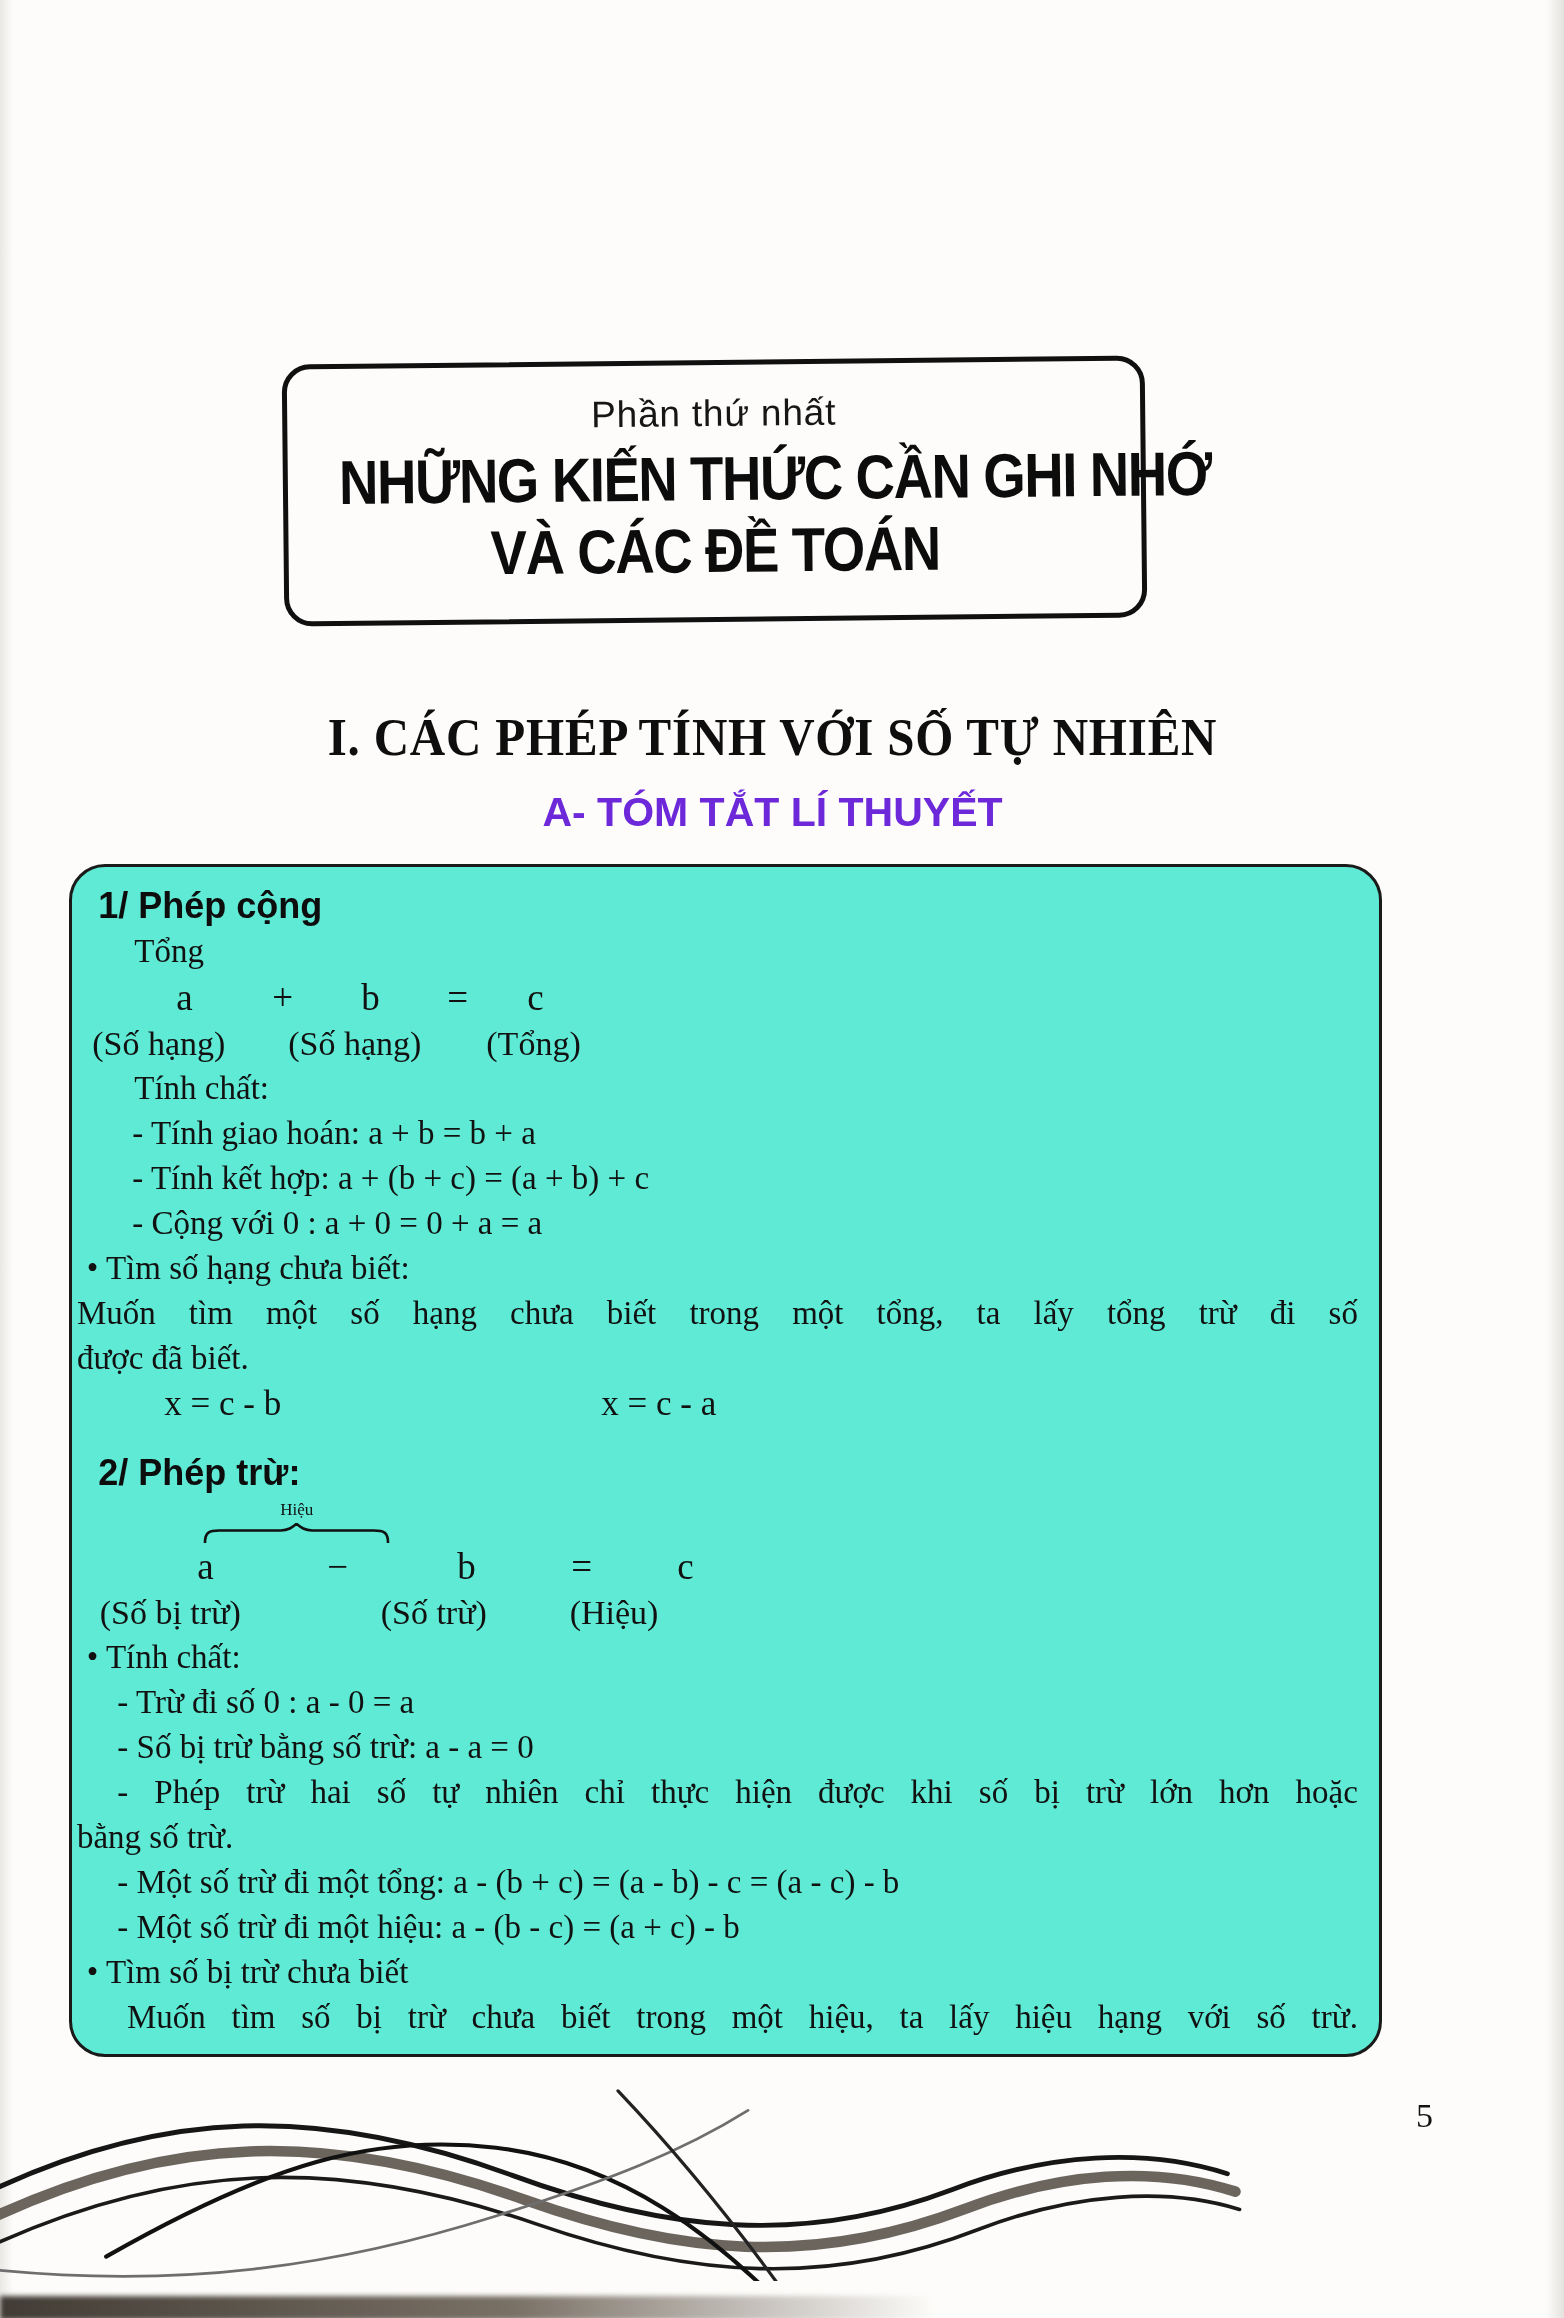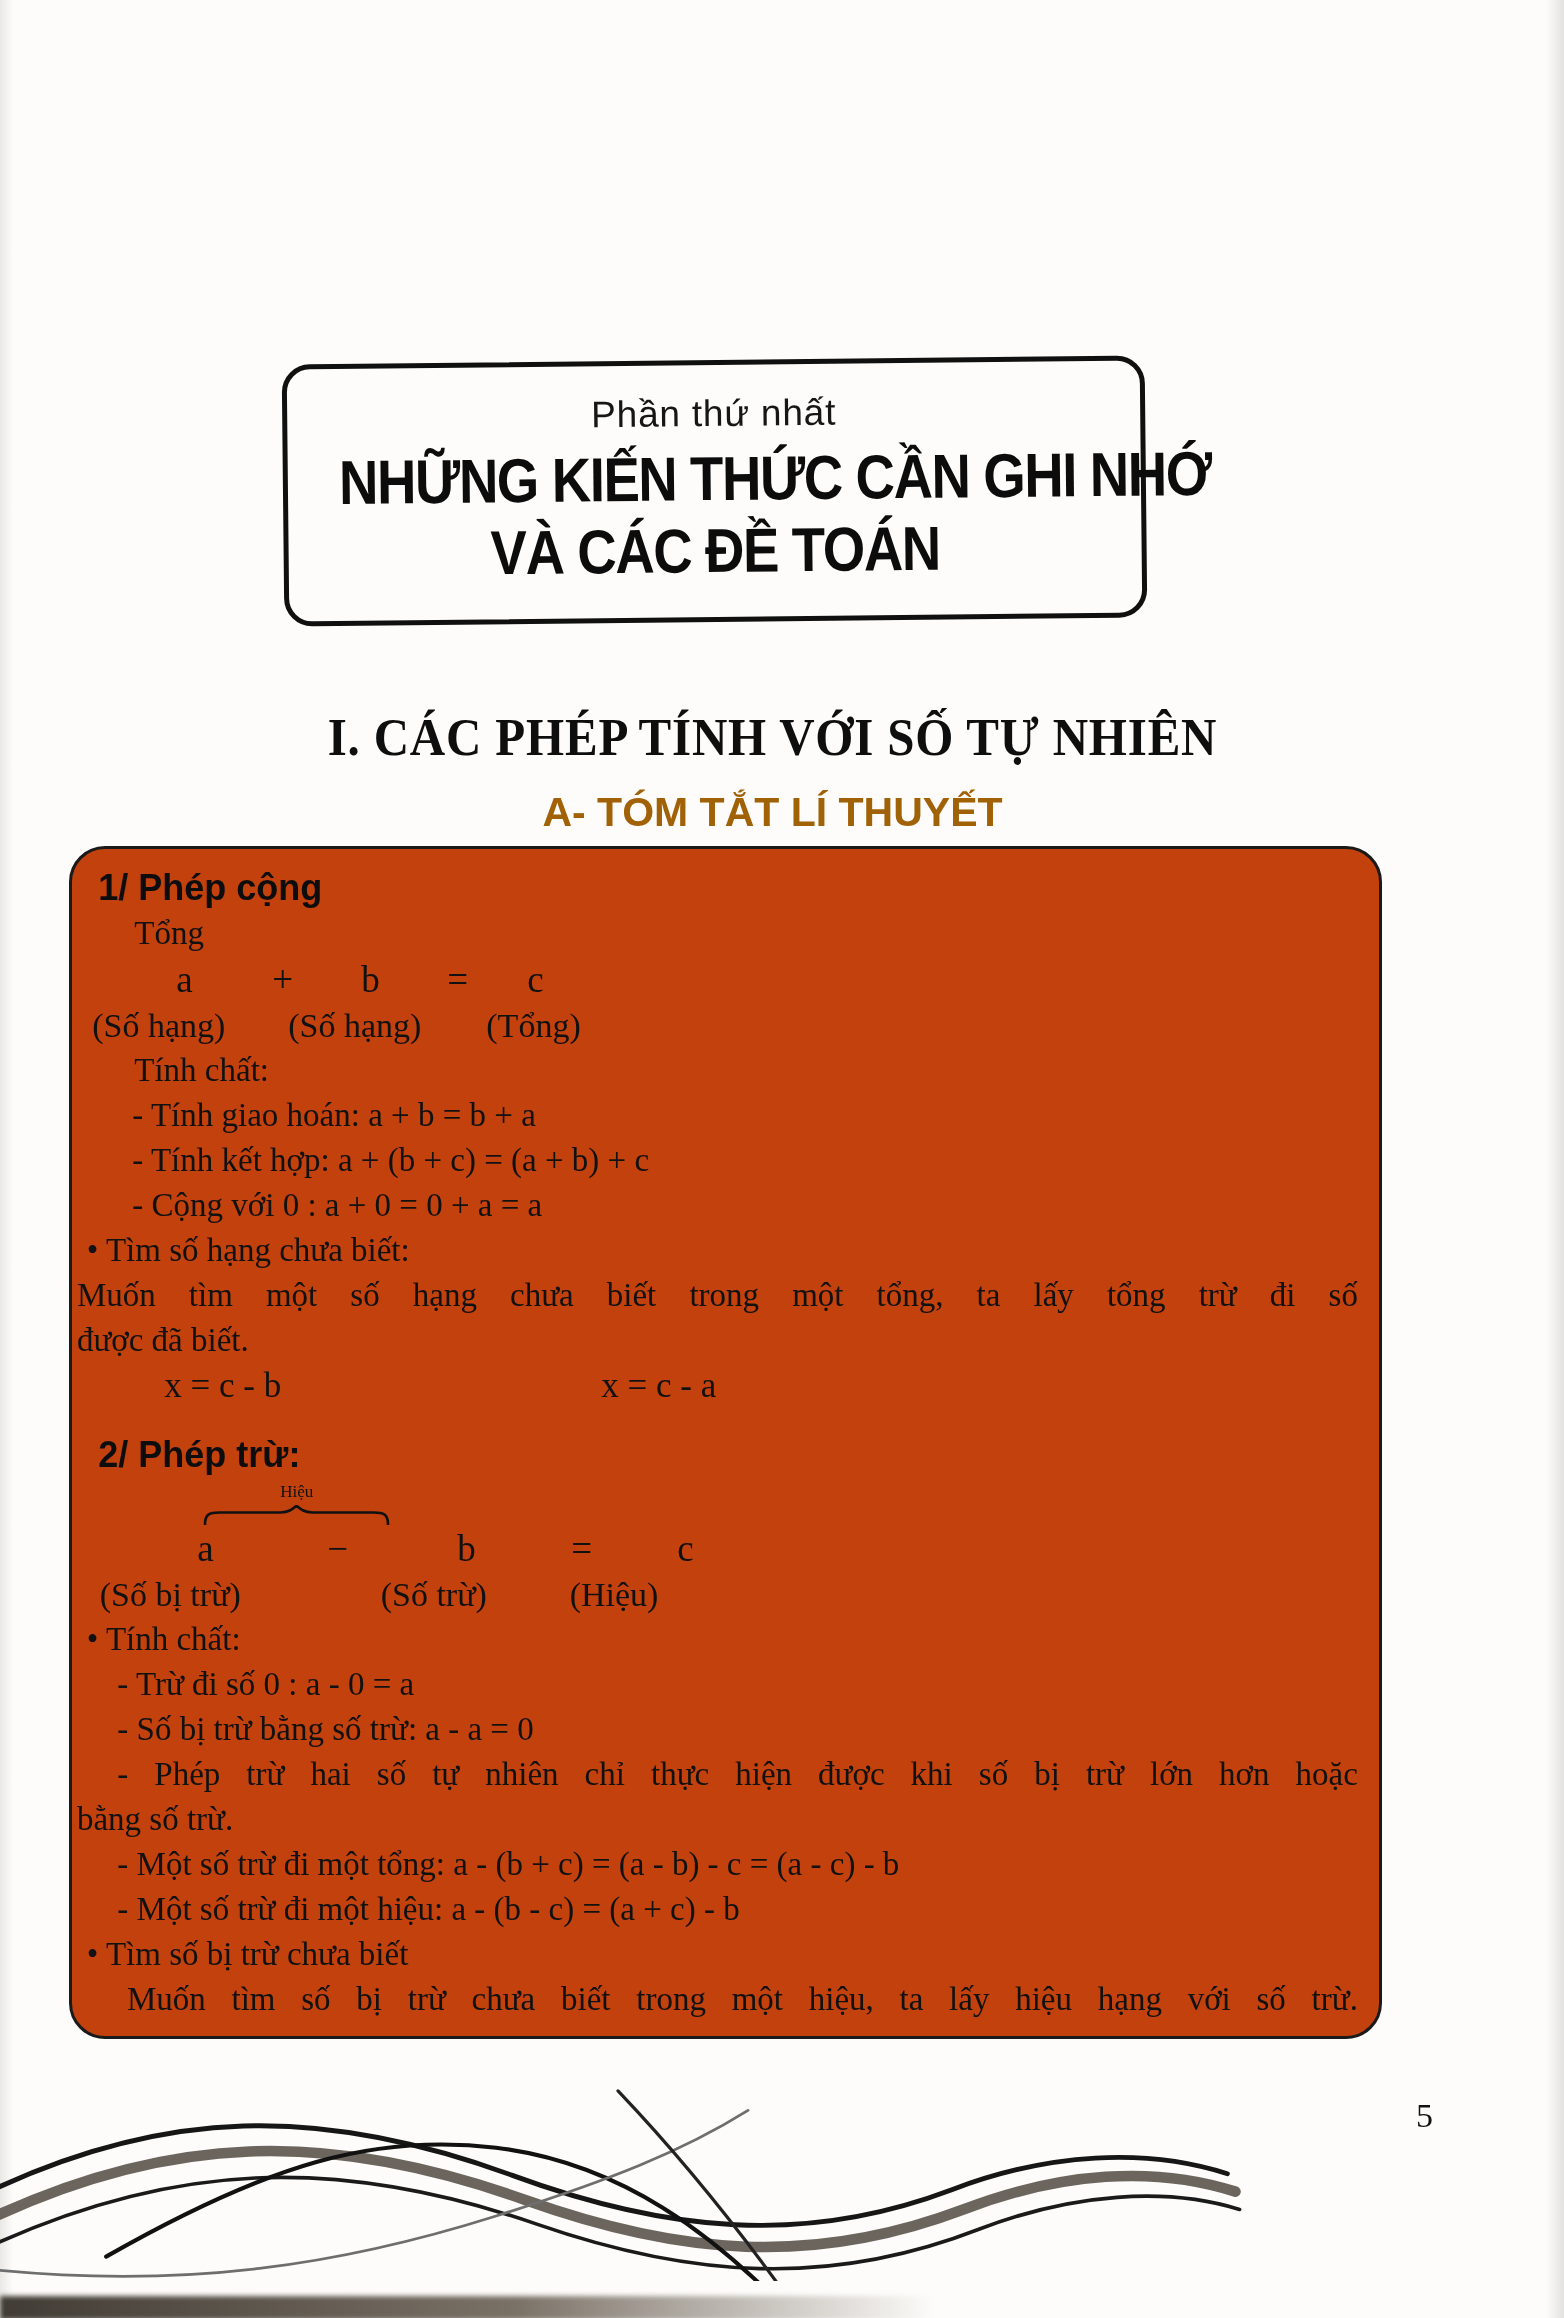--- a/index.html
+++ b/index.html
@@ -29,28 +29,28 @@
 
   
   .section-heading{
     position:absolute;top:709px;left:0;width:1545px;text-align:center;
     font-family:"Liberation Serif",serif;font-weight:700;font-size:49px;
     letter-spacing:0.8px;transform:scaleY(1.06);color:#0e0e0e;
   }
   .sub-heading{
     position:absolute;top:789px;left:0;width:1545px;text-align:center;
     font-family:"Liberation Sans",sans-serif;font-weight:700;font-size:41px;
-    color:#a16207;
+    color:#6d28d9;
   }
 
   
   .theory-box{
-    position:absolute;left:69px;top:846px;width:1313px;height:1193px;
+    position:absolute;left:69px;top:864px;width:1313px;height:1193px;
     border:3.3px solid #1a1a1a;border-radius:36px;box-sizing:border-box;
-    padding:14.6px 19.5px 0 3.3px;overflow:hidden;background:#c2410c;
+    padding:14.6px 19.5px 0 3.3px;overflow:hidden;background:#5eead4;
     font-size:33px;line-height:45px;
   }
   .hx{font-family:"Liberation Sans",sans-serif;font-weight:700;
     font-size:36px;line-height:47px;padding-left:23px;color:#0d0d0d;}
   .hx.sub2{margin-top:22px;}
   .ind-a{padding-left:59px;}
   .ind-dash{padding-left:57px;}
   .ind-dash2{padding-left:42px;}
   .ind-bullet{padding-left:11.4px;}
   .noind{padding-left:1.6px;}

